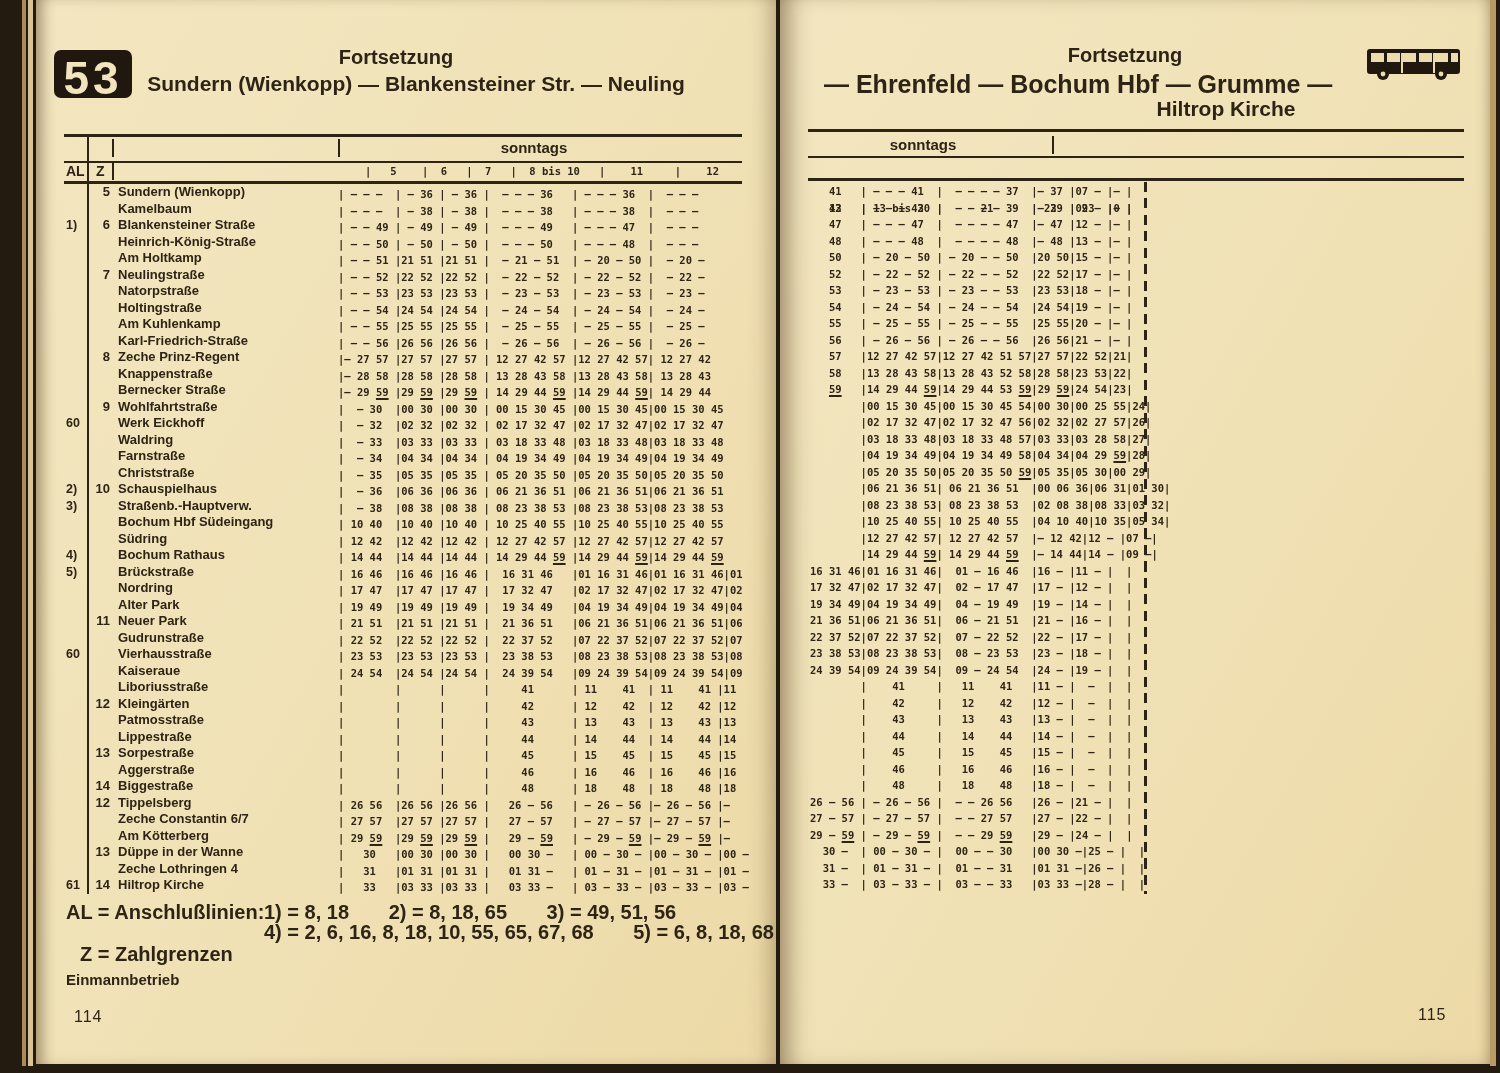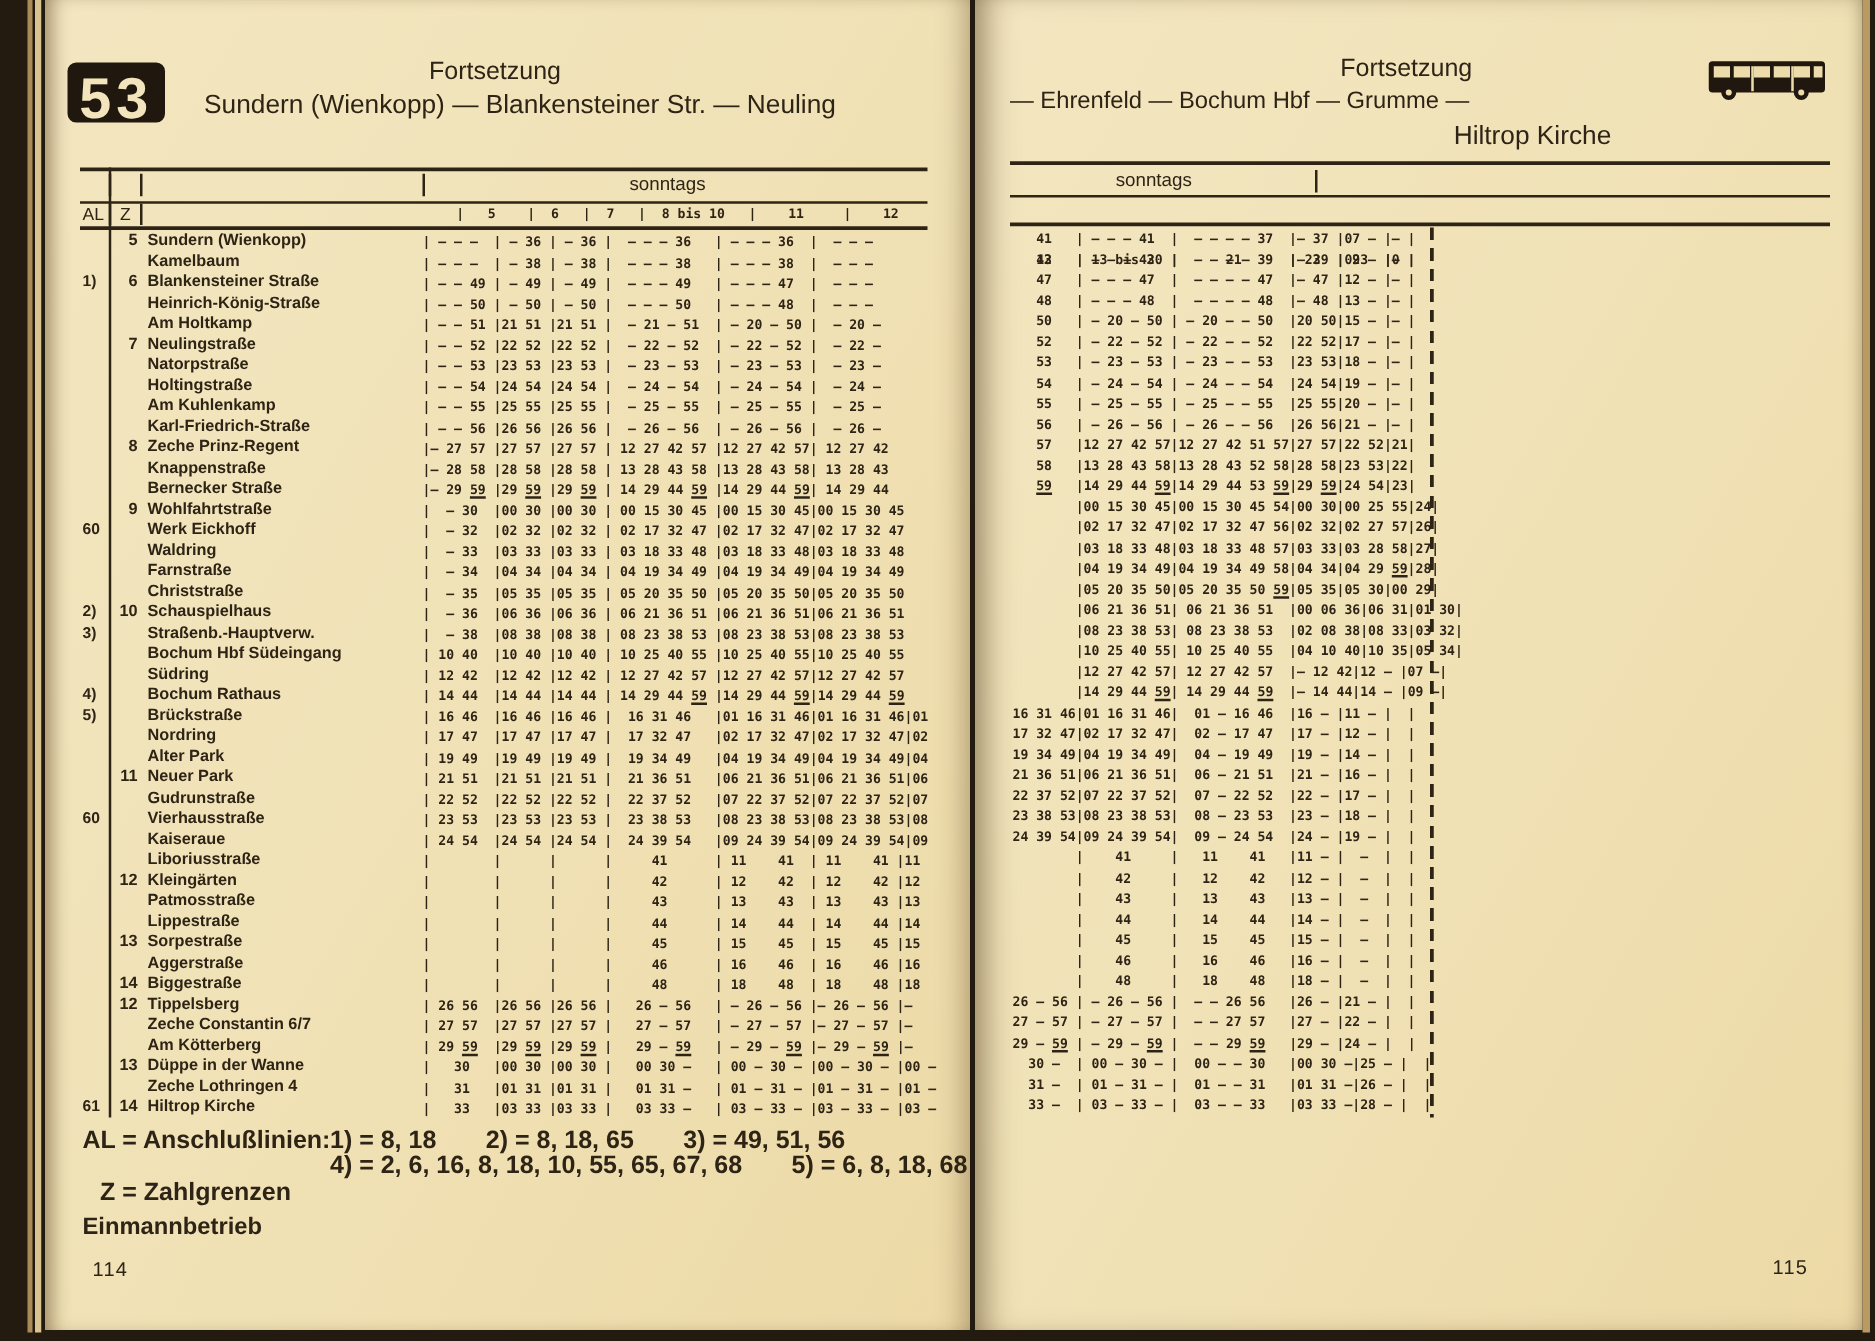--- a/index.html
+++ b/index.html
@@ -6,21 +6,21 @@
   .scan{position:relative;width:1500px;height:1073px;overflow:hidden;background:#241b10;
         font-family:"Liberation Sans",sans-serif;color:#2e2416;}
   .pageedge{position:absolute;top:0;height:1066px;}
   .page{position:absolute;top:0;height:1064px;background:linear-gradient(120deg,#f3e6c0 0%,#f0e1b5 55%,#ecd9a6 100%);}
   .page.left{left:36px;width:740px;box-shadow:inset 14px 0 14px -8px rgba(70,45,12,.45), inset -18px 0 22px -14px rgba(70,45,12,.38);}
   .page.right{left:780px;width:710px;box-shadow:inset 20px 0 26px -14px rgba(60,38,8,.55), inset -10px 0 12px -8px rgba(70,45,12,.35);}
   .abs{position:absolute;}
   .rule{position:absolute;background:#2e2416;}
   .badge{position:absolute;background:#20180f;color:#f2e4bc;text-align:center;border-radius:7px;
          font-weight:bold;font-size:46px;line-height:56px;letter-spacing:4px;}
-  .h-bold{font-weight:normal;white-space:nowrap;}
+  .h-bold{font-weight:bold;white-space:nowrap;}
   .center{text-align:center;}
   .mono{font-family:"DejaVu Sans Mono",monospace;font-weight:bold;font-size:10.5px;white-space:pre;letter-spacing:0;}
   .trow{position:relative;height:16.51px;line-height:16.4px;}
   .trow .al{position:absolute;left:30px;width:22px;font-size:12.5px;font-weight:bold;}
   .trow .z{position:absolute;left:52px;width:22px;text-align:right;font-size:13px;font-weight:bold;}
   .trow .nm{position:absolute;left:82px;width:220px;font-size:13px;font-weight:bold;white-space:nowrap;}
   .trow .tm{position:absolute;top:2px;}
   .rowsL .tm{left:302px;}
   .rowsR .tm{left:30px;}
   u{text-decoration-thickness:1.6px;text-underline-offset:2px;}
@@ -326,21 +326,21 @@
     <div class="note" style="left:228px;top:901px;">
       <span class="ref">1) = 8, 18</span>
       <span class="ref">2) = 8, 18, 65</span>
       <span class="ref">3) = 49, 51, 56</span>
     </div>
     <div class="note" style="left:228px;top:921px;">
       <span class="ref">4) = 2, 6, 16, 8, 18, 10, 55, 65, 67, 68</span>
       <span class="ref">5) = 6, 8, 18, 68</span>
     </div>
     <div class="note" style="left:44px;top:943px;">Z = Zahlgrenzen</div>
-    <div class="note" style="left:30px;top:971px;font-size:19px;">Einmannbetrieb</div>
+    <div class="note" style="left:30px;top:971px;font-size:15px;">Einmannbetrieb</div>
 
     <div class="pagenum" style="left:38px;top:1008px;">114</div>
   </div>
 
   <div class="page right">
     <div class="abs h-bold center" style="left:145px;top:44px;width:400px;font-size:20px;">Fortsetzung</div>
 
     <div class="abs" style="left:585px;top:44px;">
       <svg width="98" height="38" viewBox="0 0 98 38">
         <rect x="2" y="5" width="93" height="25" rx="3" fill="#20180f"></rect>
@@ -352,21 +352,21 @@
         <rect x="86" y="9" width="7" height="9" fill="#eddcab"></rect>
         <rect x="36" y="9" width="2" height="20" fill="#eddcab"></rect>
         <rect x="68" y="9" width="2" height="20" fill="#eddcab"></rect>
         <circle cx="18" cy="30" r="6" fill="#20180f"></circle>
         <circle cx="18" cy="30" r="2.4" fill="#eddcab"></circle>
         <circle cx="76" cy="30" r="6" fill="#20180f"></circle>
         <circle cx="76" cy="30" r="2.4" fill="#eddcab"></circle>
       </svg>
     </div>
 
-    <div class="abs h-bold" style="left:28px;top:70px;font-size:19px;">— Ehrenfeld — Bochum Hbf — Grumme —</div>
+    <div class="abs h-bold" style="left:44px;top:70px;font-size:25px;">— Ehrenfeld — Bochum Hbf — Grumme —</div>
     <div class="abs h-bold center" style="left:246px;top:97px;width:400px;font-size:21px;">Hiltrop Kirche</div>
 
     <div class="rule" style="left:28px;top:129px;width:656px;height:3px;"></div>
     <div class="abs h-bold center" style="left:28px;top:136px;width:230px;font-size:15px;">sonntags</div>
     <div class="tick" style="left:272px;top:136px;height:18px;"></div>
     <div class="rule" style="left:28px;top:156px;width:656px;height:2px;"></div>
     <div class="abs mono" style="left:30px;top:160px;margin-top:42px;">   12   | 13 bis 20 |      21      | 22  | 23  |0 |</div>
     <div class="rule" style="left:28px;top:178px;width:656px;height:3px;"></div>
 
     <div class="abs rowsR" style="left:0;top:181px;width:622px;">

